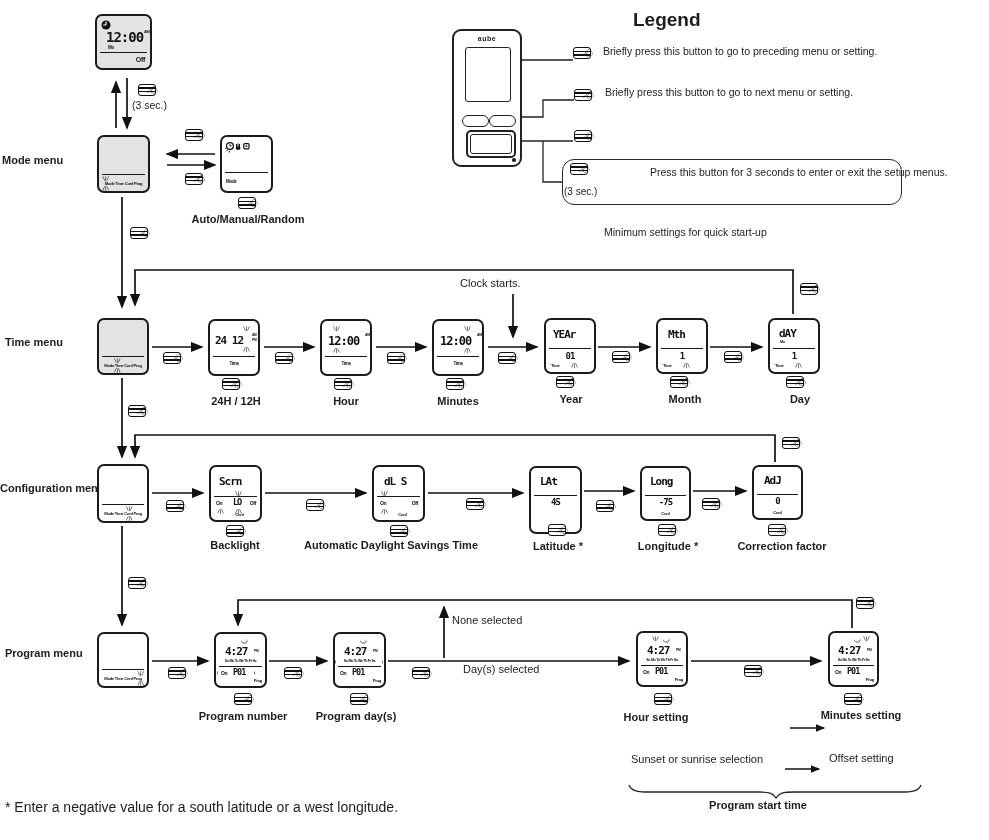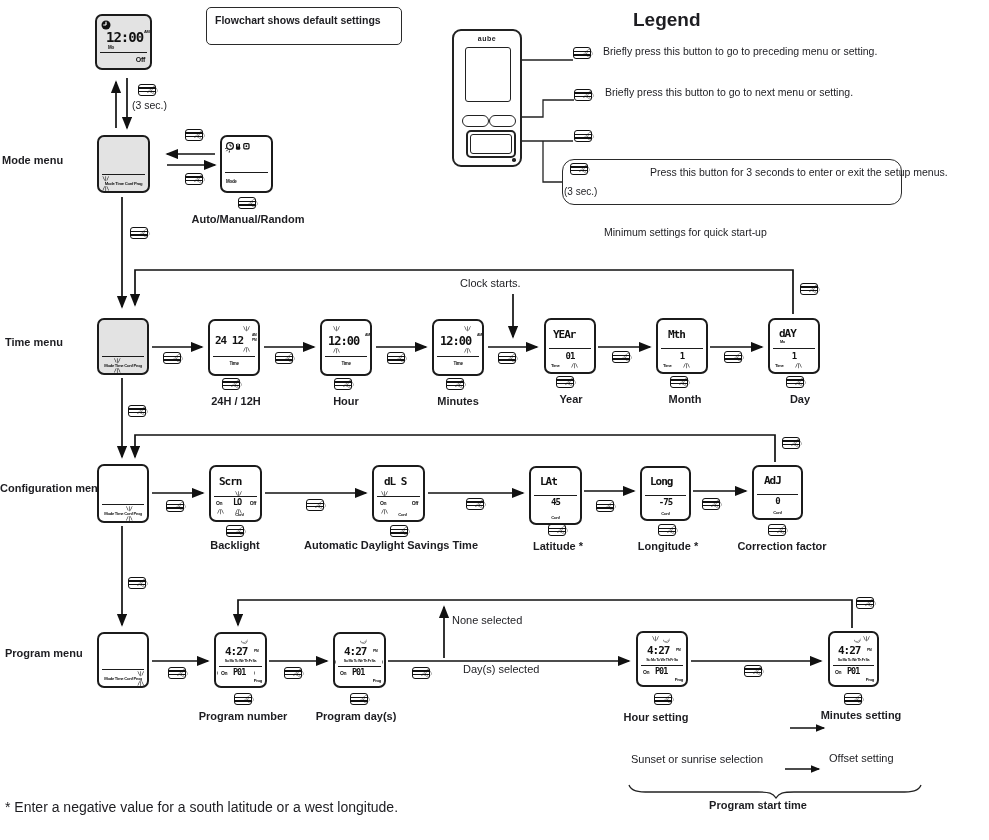--- a/index.html
+++ b/index.html
@@ -88,23 +88,20 @@
     </g>
     <g stroke="#222" stroke-width="1.3" fill="none">
       <path d="M477 117 V60 H573"></path>
       <path d="M508 117 H543 V100 H574"></path>
       <path d="M512 141 H573"></path>
       <path d="M543 141 V182 H562"></path>
       <path d="M629 785 C631 791 638 792 650 792 L758 792 C769 792 773 793 776 798 C779 793 783 792 794 792 L900 792 C912 792 919 791 921 785"></path>
     </g>
   </svg>
 
-  <div class="notebox">
-    <span>Flowchart shows default settings</span>
-  </div>
 
   <div class="legend-title">Legend</div>
   <div class="small-b" style="left:603px;top:45px;">Briefly press this button to go to preceding menu or setting.</div>
   <div class="small-b" style="left:605px;top:86px;">Briefly press this button to go to next menu or setting.</div>
   <div class="lbox"></div>
   <div class="small-b" style="left:602px;top:166px;padding-left:48px;">Press this button for 3 seconds to enter or exit the setup menus.</div>
   <div class="small-b" style="left:564px;top:186px;font-size:10px;">(3 sec.)</div>
   <div class="small-b" style="left:604px;top:226px;">Minimum settings for quick start-up</div>
 
   <div id="device">
@@ -268,21 +265,21 @@
   <div class="lcd" style="left:372px;top:465px;width:53px;height:57px;">
     <span class="dig" style="left:10px;top:9px;font-size:11px;">dL S</span>
     <div class="sep" style="top:29px;"></div>
     <span class="fl" style="left:10px;top:24px;">\|/</span>
     <span class="tt" style="left:6px;top:34px;font-size:5px;">On</span>
     <span class="fl" style="left:10px;top:42px;">/|\</span>
     <span class="tt" style="right:5px;top:34px;font-size:5px;">Off</span>
     <span class="tt ctr" style="left:58%;bottom:3px;font-size:4.2px;">Conf</span>
   </div>
 
-  <div class="lcd" style="left:529px;top:466px;width:53px;height:59px;">
+  <div class="lcd" style="left:529px;top:466px;width:53px;height:68px;">
     <span class="dig" style="left:9px;top:8px;font-size:11px;">LAt</span>
     <div class="sep" style="top:27px;"></div>
     <span class="dig ctr" style="left:50%;top:30px;font-size:9px;">45</span>
     <span class="tt ctr" style="left:50%;bottom:3px;font-size:4.2px;">Conf</span>
   </div>
 
   <div class="lcd" style="left:640px;top:466px;width:51px;height:55px;">
     <span class="dig" style="left:8px;top:8px;font-size:11px;">Long</span>
     <div class="sep" style="top:27px;"></div>
     <span class="dig ctr" style="left:50%;top:30px;font-size:9px;">-75</span>

